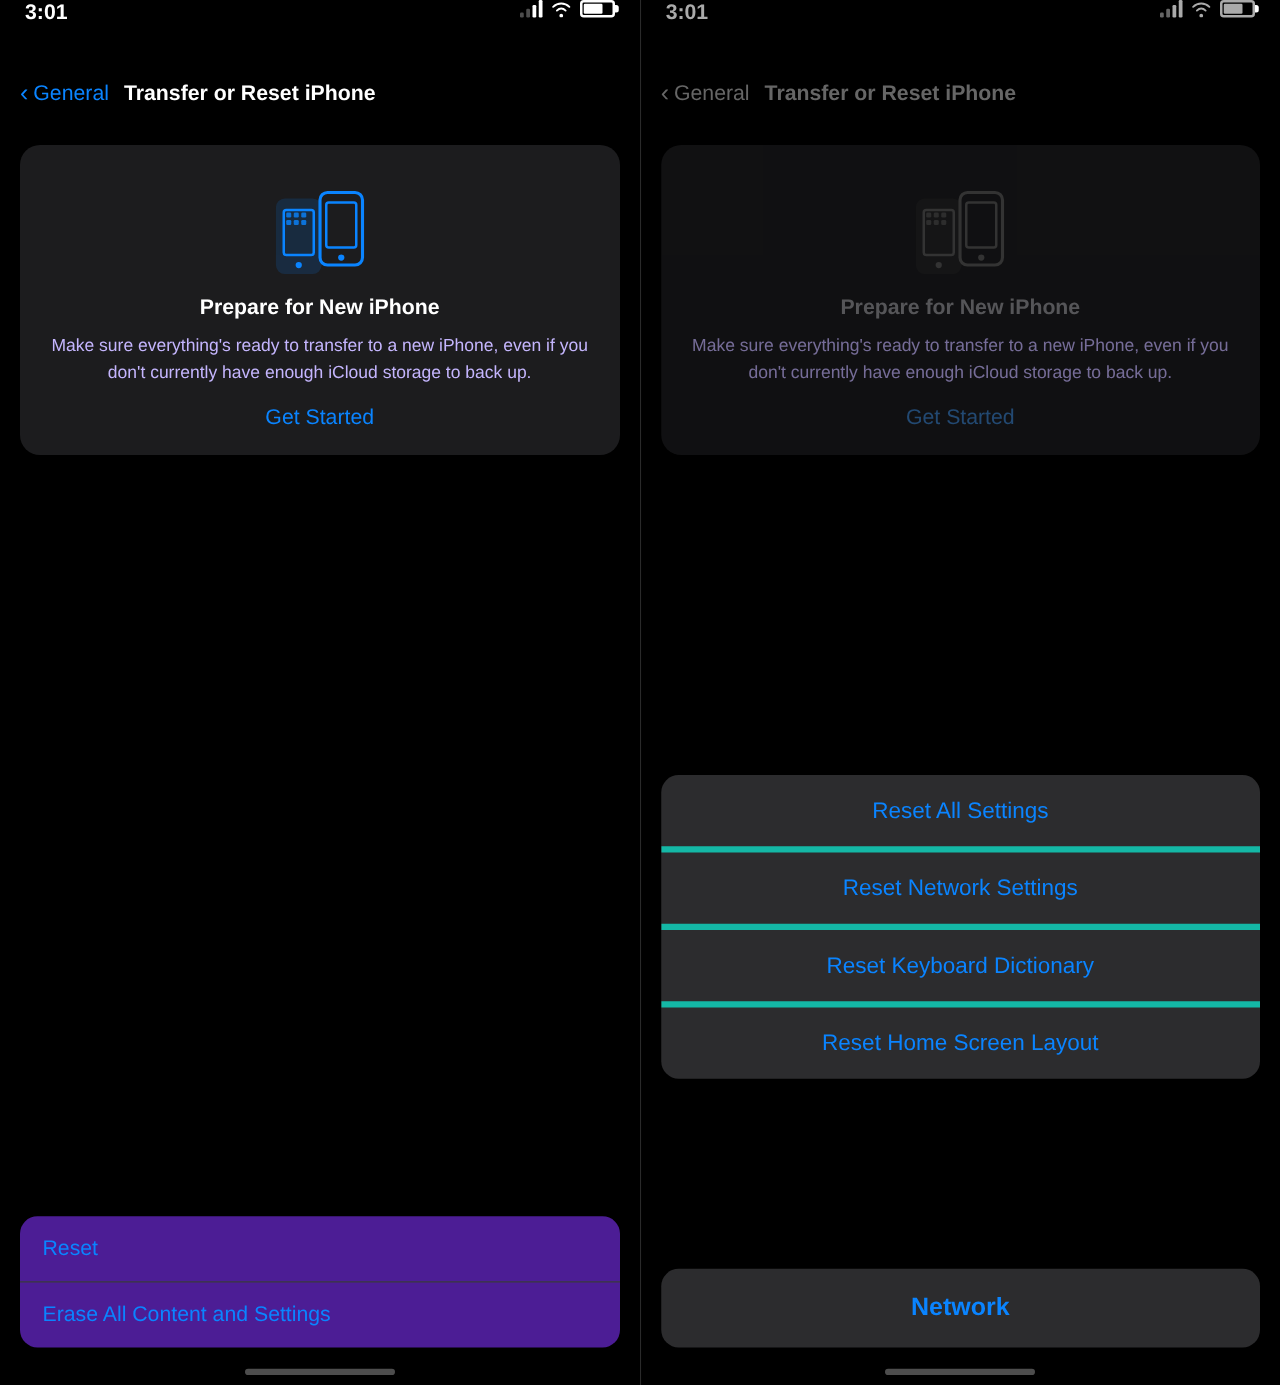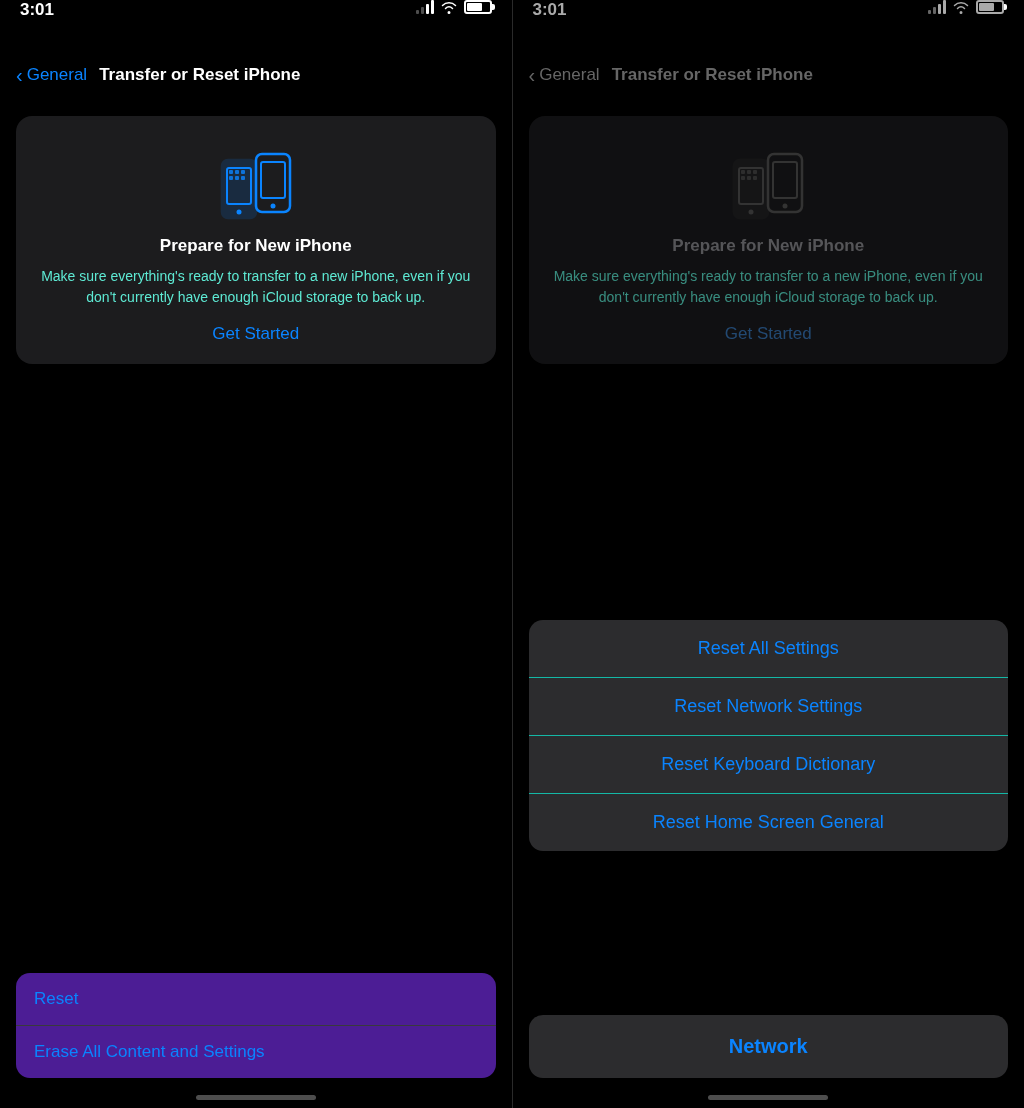--- a/index.html
+++ b/index.html
@@ -165,21 +165,21 @@
       height: 80px;
     }
     .prepare-title {
       font-size: 17px;
       font-weight: 700;
       color: #fff;
       text-align: center;
     }
     .prepare-desc {
       font-size: 14px;
-      color: #5eead4;
+      color: #c4b5fd;
       text-align: center;
       line-height: 1.5;
     }
     .prepare-get-started {
       font-size: 17px;
       color: #0A84FF;
       cursor: pointer;
       margin-top: 6px;
     }
     .prepare-card-dim .prepare-title { color: #8E8E93; }
@@ -226,21 +226,21 @@
       left: 16px;
       right: 16px;
       background: #2C2C2E;
       border-radius: 14px;
       overflow: hidden;
     }
     .reset-menu-item {
       padding: 18px;
       font-size: 18px;
       color: #0A84FF;
-      border-bottom: 1px solid #14b8a6;
+      border-bottom: 5px solid #14b8a6;
       text-align: center;
       cursor: pointer;
     }
     .reset-menu-item:last-child {
       border-bottom: none;
     }
 
     
     .cancel-button {
       position: absolute;
@@ -386,19 +386,19 @@
     </div>
     <span class="prepare-title" style="color:#8E8E93;">Prepare for New iPhone</span>
     <span class="prepare-desc">Make sure everything's ready to transfer to a new iPhone, even if you don't currently have enough iCloud storage to back up.</span>
     <span class="prepare-get-started" style="color:#3A7ABF;">Get Started</span>
   </div>
 
   <div class="reset-menu">
     <div class="reset-menu-item">Reset All Settings</div>
     <div class="reset-menu-item">Reset Network Settings</div>
     <div class="reset-menu-item">Reset Keyboard Dictionary</div>
-    <div class="reset-menu-item">Reset Home Screen General</div>
+    <div class="reset-menu-item">Reset Home Screen Layout</div>
   </div>
 
   <div class="cancel-button">Network</div>
 
   <div class="home-indicator"></div>
 </div>
 
 </body></html>

